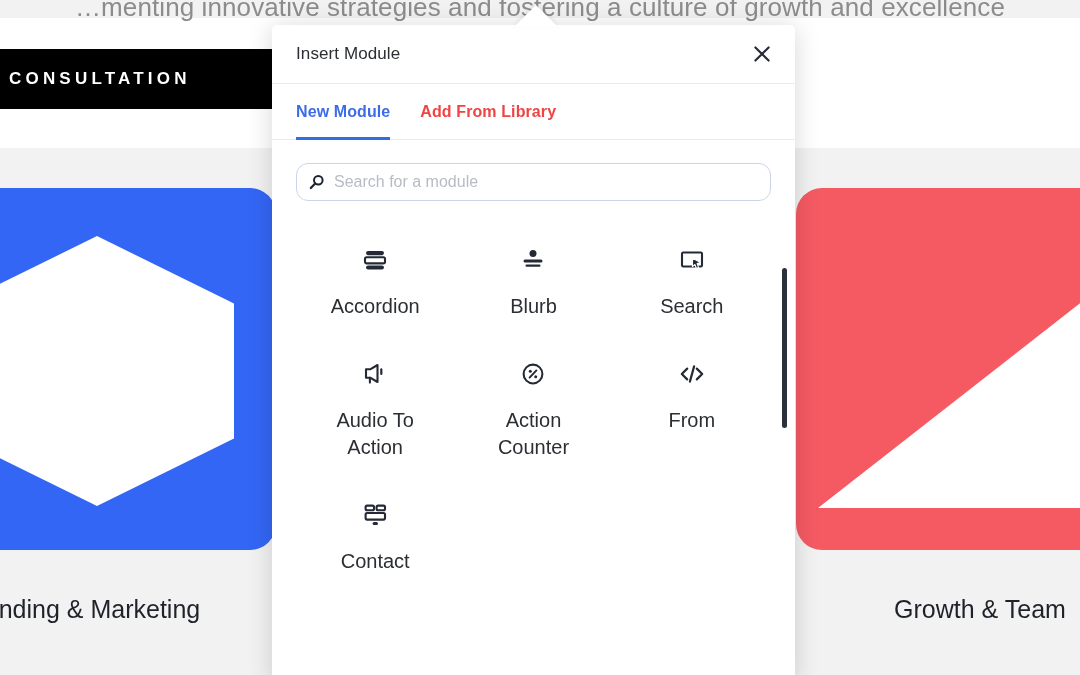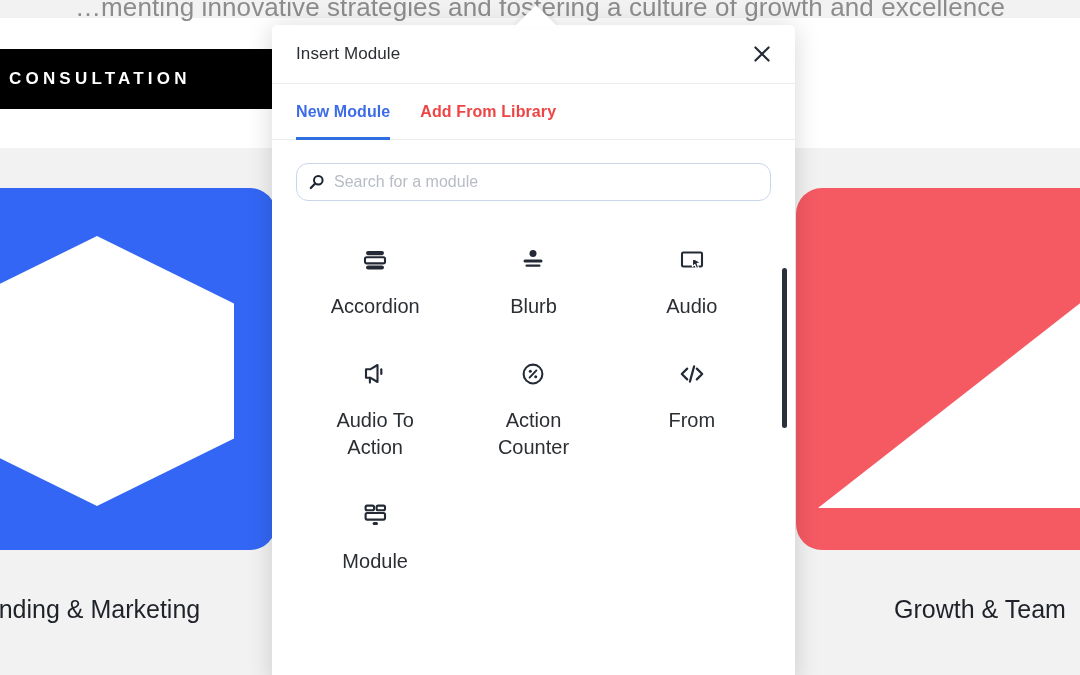--- a/index.html
+++ b/index.html
@@ -363,21 +363,21 @@
           <div class="module-label">Blurb</div>
         </div>
 
         <div class="module-cell">
           <div class="module-icon">
             <svg width="30" height="30" viewBox="0 0 30 30" aria-hidden="true">
               <rect x="5" y="7.5" width="20" height="14" rx="1.2" fill="none" stroke="#232a35" stroke-width="2.1"></rect>
               <path d="M15.6 13.2 L23.6 17.6 L20.1 18.6 L21.6 22.6 L19.4 23.5 L17.9 19.5 L15.4 21.6 Z" fill="#232a35" stroke="#ffffff" stroke-width="1.1" stroke-linejoin="round"></path>
             </svg>
           </div>
-          <div class="module-label">Audio</div>
+          <div class="module-label">Search</div>
         </div>
 
         <div class="module-cell">
           <div class="module-icon">
             <svg width="30" height="30" viewBox="0 0 30 30" aria-hidden="true">
               <path d="M6 10.2 h4.6 L17.5 6 v17 l-6.9 -4.2 H6 Z" fill="none" stroke="#232a35" stroke-width="2.1" stroke-linejoin="round"></path>
               <path d="M9.9 18.8 v4.8" stroke="#232a35" stroke-width="2.1" stroke-linecap="round"></path>
               <path d="M21.3 10.4 v4.6" stroke="#232a35" stroke-width="2.2" stroke-linecap="round"></path>
             </svg>
           </div>
@@ -410,21 +410,21 @@
 
         <div class="module-cell">
           <div class="module-icon">
             <svg width="30" height="30" viewBox="0 0 30 30" aria-hidden="true">
               <rect x="5.6" y="5.6" width="8.4" height="4.6" rx="1.5" fill="none" stroke="#232a35" stroke-width="2.1"></rect>
               <rect x="16.6" y="5.6" width="8.4" height="4.6" rx="1.5" fill="none" stroke="#232a35" stroke-width="2.1"></rect>
               <rect x="5.6" y="13" width="19.4" height="6.6" rx="1.5" fill="none" stroke="#232a35" stroke-width="2.1"></rect>
               <rect x="12.6" y="22" width="5.4" height="3" rx="1.5" fill="#232a35"></rect>
             </svg>
           </div>
-          <div class="module-label">Module</div>
+          <div class="module-label">Contact</div>
         </div>
 
 
       </div>
 
       <div class="modal-scrollbar"></div>
     </div>
   </div>
 </div>
 

